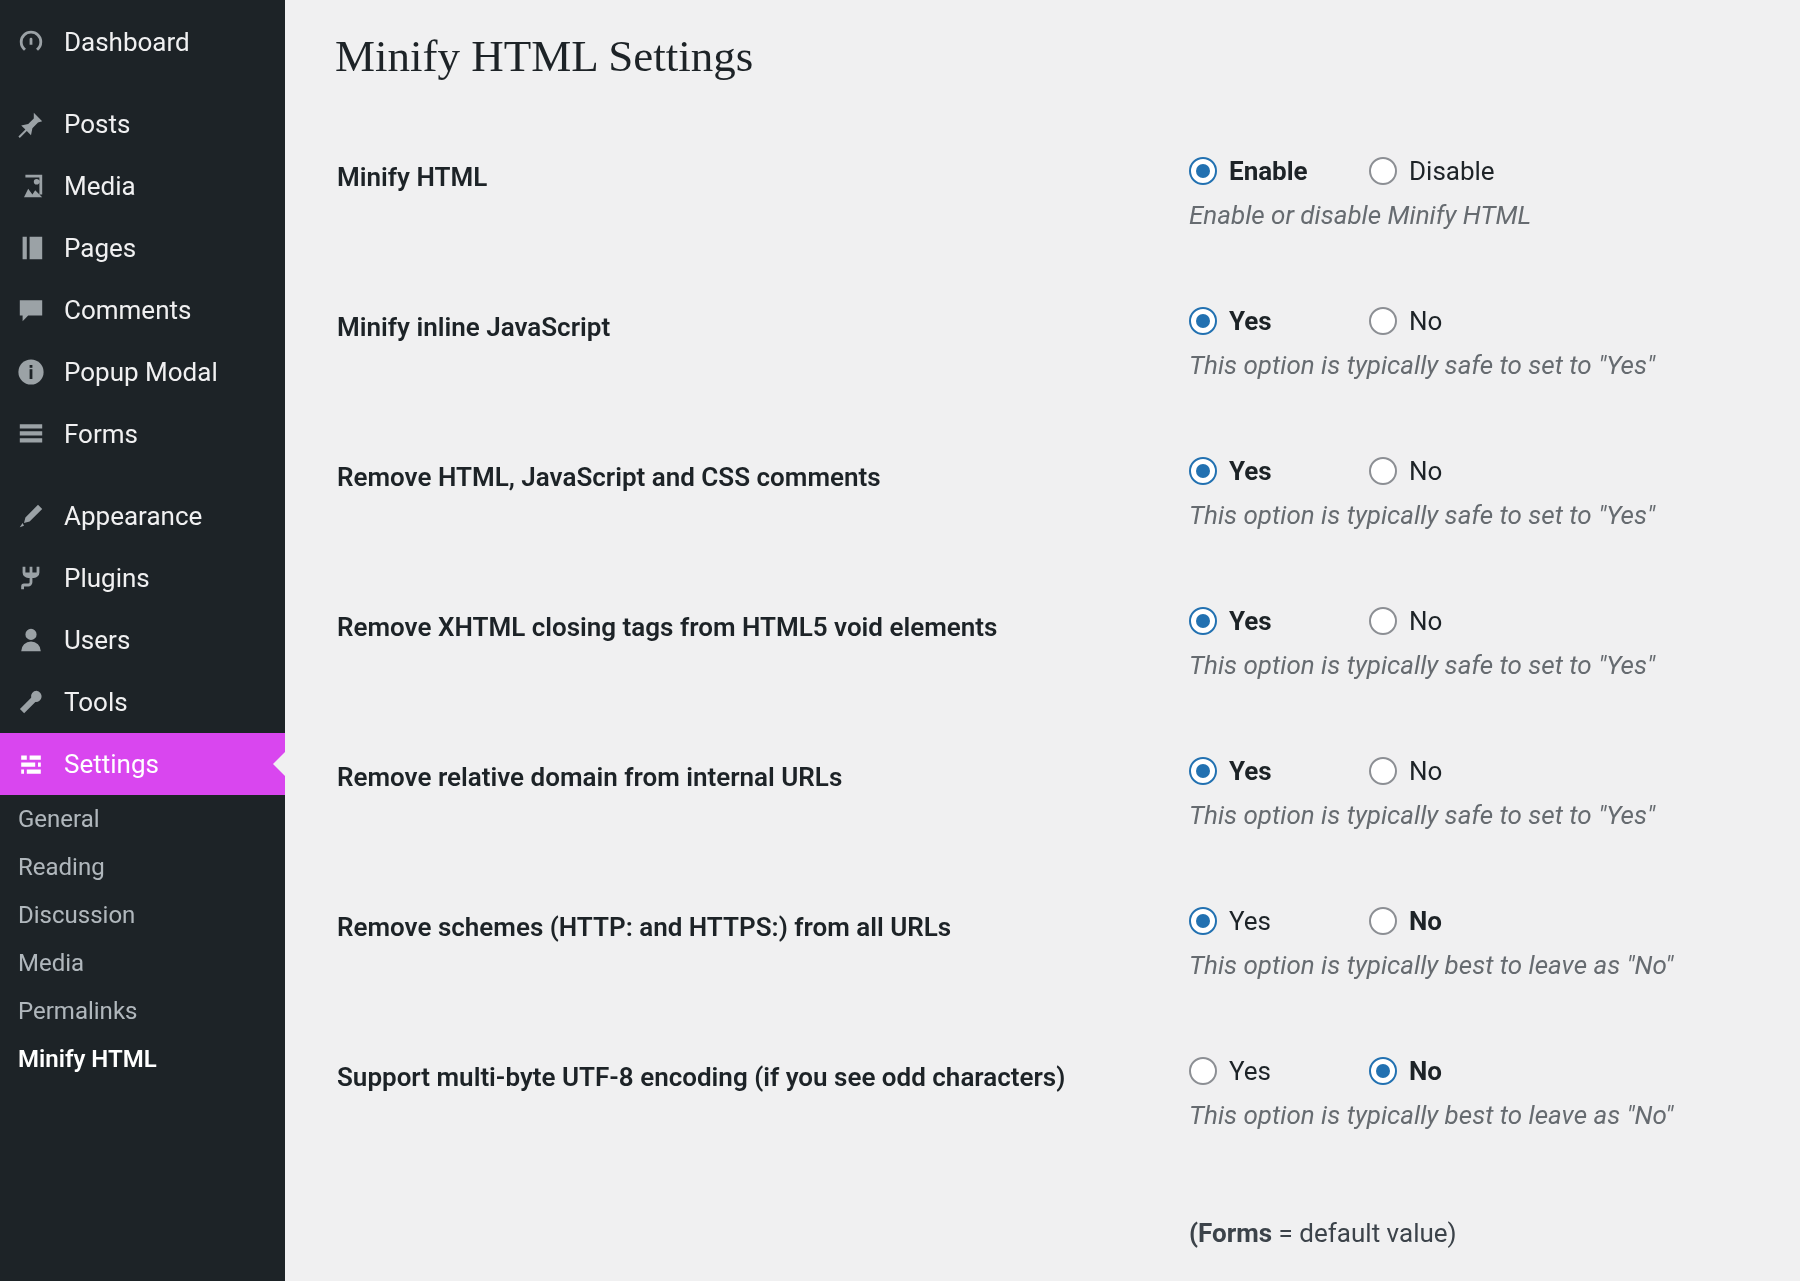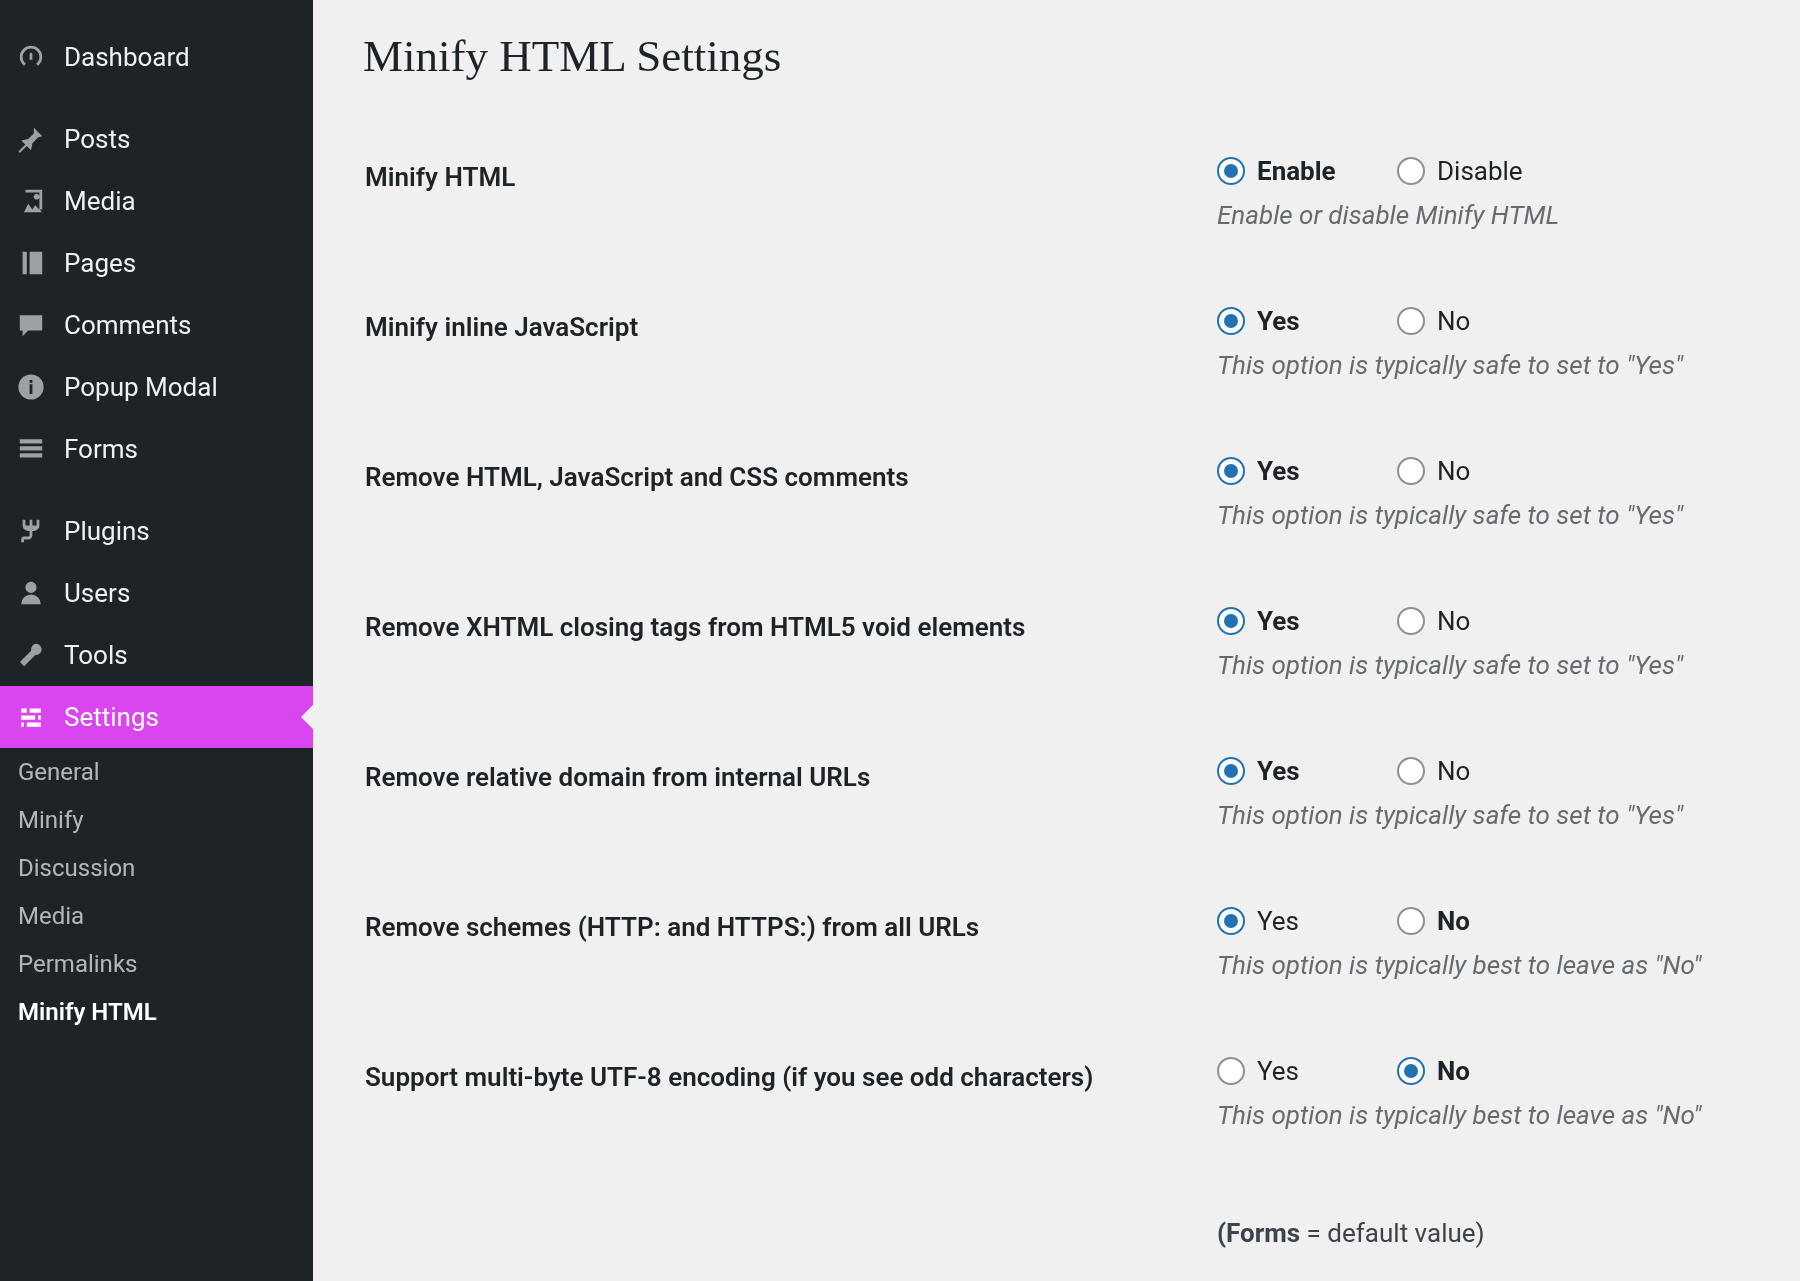--- a/index.html
+++ b/index.html
@@ -6,26 +6,26 @@
 body {
   font-family: -apple-system, BlinkMacSystemFont, "Segoe UI", Roboto, Oxygen-Sans, Ubuntu, Cantarell, "Helvetica Neue", sans-serif;
   background: #f0f0f1;
   color: #1d2327;
   display: flex;
   width: 1800px;
   height: 1281px;
   overflow: hidden;
 }
 .sidebar {
-  width: 313px;
+  width: 285px;
   background: #1d2327;
   color: #f0f0f1;
   font-size: 26px;
   flex-shrink: 0;
-  padding-top: 26px;
+  padding-top: 11px;
 }
 .nav-item {
   display: flex;
   align-items: center;
   padding: 14px 14px;
   color: #f0f0f1;
   cursor: pointer;
   position: relative;
 }
 .nav-item .icon {
@@ -204,20 +204,28 @@
           <svg viewBox="0 0 20 20">
             <path d="M2 3h16v3H2zm0 5h16v3H2zm0 5h16v3H2z"></path>
           </svg>
         </span>
         <span>Forms</span>
       </div>
       <div class="nav-sep"></div>
       <div class="nav-item">
         <span class="icon">
           <svg viewBox="0 0 20 20">
+            <path d="M15 2l3 3-9 9-4 1 1-4zM4 15l-2 3 3-1z"></path>
+          </svg>
+        </span>
+        <span>Appearance</span>
+      </div>
+      <div class="nav-item">
+        <span class="icon">
+          <svg viewBox="0 0 20 20">
             <path d="M11 2v4h3V2h2v4a4 4 0 01-4 4h-1v3a3 3 0 01-3 3H5v2H3v-2a2 2 0 012-2h3a1 1 0 001-1v-3H8a4 4 0 01-4-4V2h2v4h3V2z"></path>
           </svg>
         </span>
         <span>Plugins</span>
       </div>
       <div class="nav-item">
         <span class="icon">
           <svg viewBox="0 0 20 20">
             <path d="M10 10a4 4 0 100-8 4 4 0 000 8zm-7 8a7 7 0 0114 0z"></path>
           </svg>
@@ -236,21 +244,21 @@
         <span class="icon">
           <svg viewBox="0 0 20 20">
             <path d="M3 4h4v3H3zm6 0h8v3H9zM3 9h10v3H3zm12 0h2v3h-2zM3 14h2v3H3zm4 0h10v3H7z"></path>
           </svg>
         </span>
         <span>Settings</span>
       </div>
     </div>
   <div id="subnav-list">
       <div class="sub-item">General</div>
-      <div class="sub-item">Minify</div>
+      <div class="sub-item">Reading</div>
       <div class="sub-item">Discussion</div>
       <div class="sub-item">Media</div>
       <div class="sub-item">Permalinks</div>
       <div class="sub-item current">Minify HTML</div>
     </div>
 </div>
 
 <div class="main">
   <h1 class="page-title">Minify HTML Settings</h1>
   <table class="form-table">

